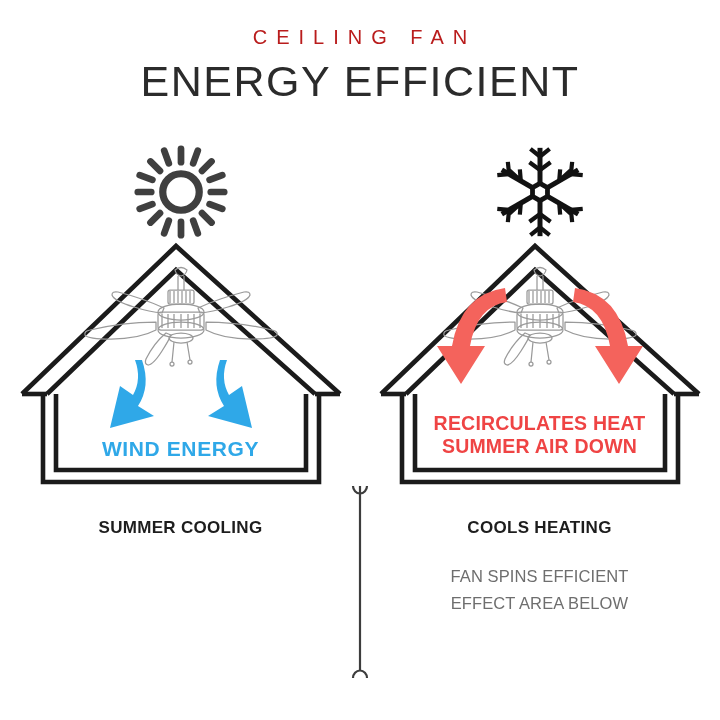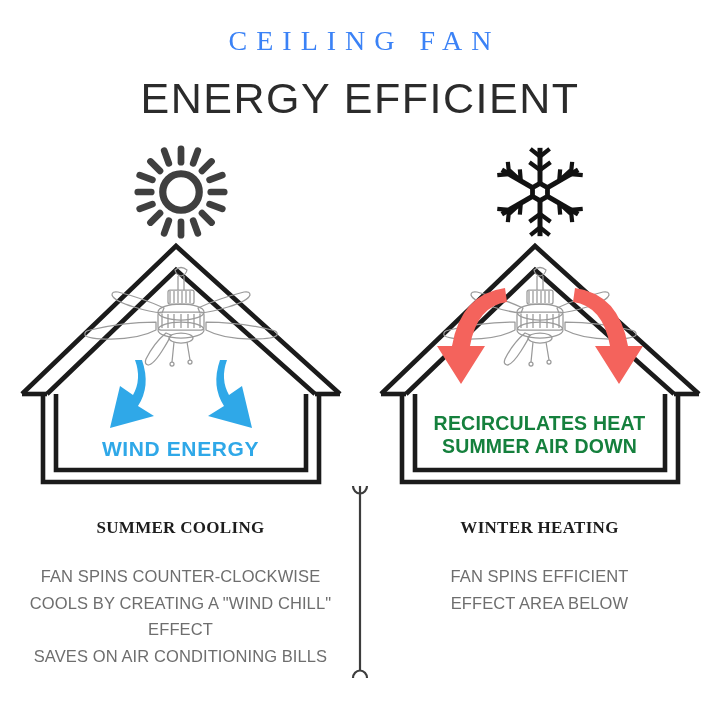--- a/index.html
+++ b/index.html
@@ -18,30 +18,29 @@
 
   
   .header {
     position: absolute;
     left: 0;
     top: 26px;
     width: 720px;
     text-align: center;
   }
   .eyebrow {
-    font-size: 28px;
+    font-size: 20px;
     letter-spacing: 9px;
-    color: #3b82f6;
+    color: #b91c1c;
     font-weight: 400;
     text-indent: 9px;
     line-height: 1.1;
-    font-family: Liberation Serif, serif;
   }
   .headline {
-    margin-top: 19px;
+    margin-top: 11px;
     font-size: 43px;
     letter-spacing: 1.5px;
     color: #2b2b2b;
     font-weight: 400;
     line-height: 1.05;
   }
 
   
   .panel {
     position: absolute;
@@ -82,34 +81,33 @@
   .label-blue {
     top: 307px;
     font-size: 21px;
     letter-spacing: 0.6px;
     color: #2fa8e8;
   }
   .label-red {
     top: 282px;
     font-size: 19.5px;
     letter-spacing: 0.2px;
-    color: #15803d;
+    color: #ef4444;
   }
 
   .section-title {
     position: absolute;
     top: 388px;
     left: 0;
     width: 100%;
     text-align: center;
     font-size: 17px;
     font-weight: 700;
     letter-spacing: 0.3px;
     color: #1d1d1d;
-    font-family: Liberation Serif, serif;
   }
 
   .section-body {
     position: absolute;
     top: 433px;
     left: 0;
     width: 100%;
     text-align: center;
     font-size: 16.5px;
     font-weight: 400;
@@ -206,26 +204,20 @@
       </g>
     </svg>
   </div>
 
   <div class="inhouse-label label-blue">
     <div>WIND ENERGY</div>
   </div>
 
   <div class="section-title">SUMMER COOLING</div>
 
-  <div class="section-body">
-    <div>FAN SPINS COUNTER-CLOCKWISE</div>
-    <div>COOLS BY CREATING A "WIND CHILL"</div>
-    <div>EFFECT</div>
-    <div>SAVES ON AIR CONDITIONING BILLS</div>
-  </div>
 </div>
 
 <div class="panel panel-right">
 
   <div class="badge-icon">
     <svg viewBox="0 0 100 100" width="96" height="96" aria-hidden="true">
       <g stroke="#121212" stroke-width="5.2" stroke-linecap="butt" fill="none">
         <g>
           <line x1="50" y1="4" x2="50" y2="96"></line>
           <line x1="10.2" y1="27" x2="89.8" y2="73"></line>
@@ -296,21 +288,21 @@
         <path d="M200 50 q44 6 53 58 l15 0 l-24 38 l-24 -38 l15 0 q-7 -40 -37 -44 z"></path>
       </g>
     </svg>
   </div>
 
   <div class="inhouse-label label-red">
     <div>RECIRCULATES HEAT</div>
     <div>SUMMER AIR DOWN</div>
   </div>
 
-  <div class="section-title">WINTER HEATING</div>
+  <div class="section-title">COOLS HEATING</div>
 
   <div class="section-body">
     <div>FAN SPINS EFFICIENT</div>
     <div>EFFECT AREA BELOW</div>
   </div>
 </div>
 
 <div class="divider">
   <svg viewBox="0 0 30 200" width="30" height="200" aria-hidden="true">
     <path d="M8 4 a7 7.5 0 0 0 14 0" fill="none" stroke="#3D3D3D" stroke-width="2.2"></path>

